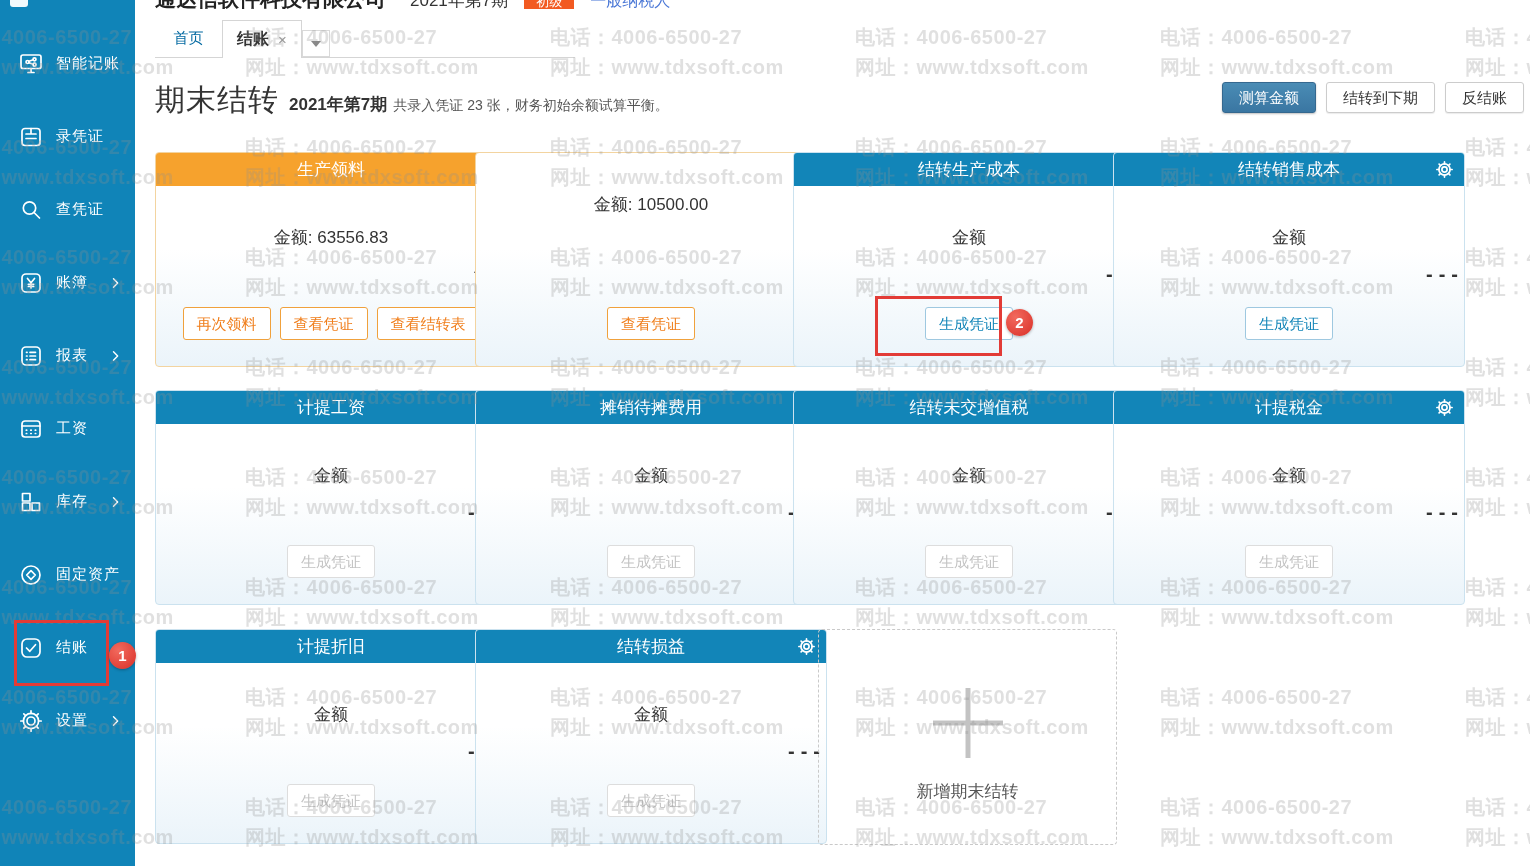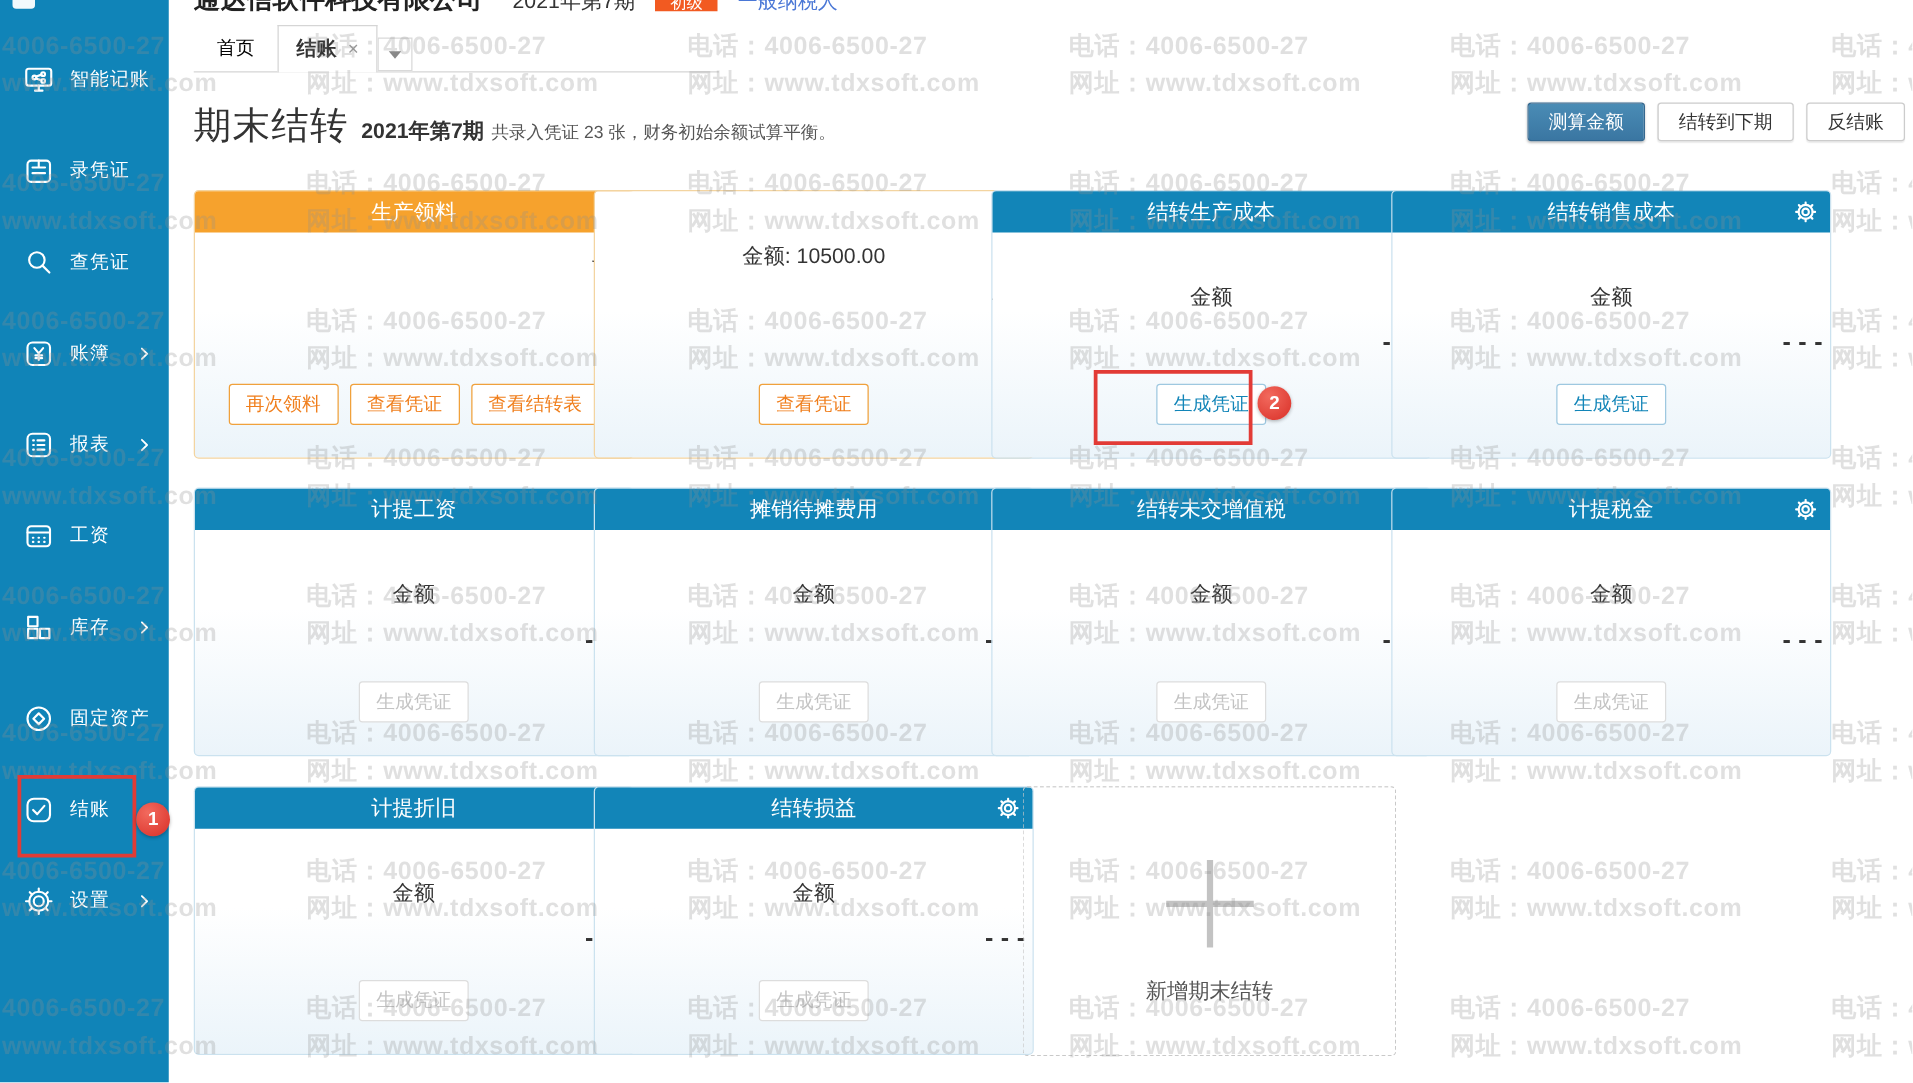--- a/index.html
+++ b/index.html
@@ -23,21 +23,21 @@
   .top-strip{position:absolute;left:155px;top:0;width:900px;height:9px;overflow:hidden;z-index:4;}
   .top-strip-inner{display:flex;align-items:baseline;gap:16px;margin-top:-15px;}
   .ts-company{font-size:21px;font-weight:bold;color:#222;white-space:nowrap;}
   .ts-period{font-size:17px;color:#333;margin-left:8px;white-space:nowrap;}
   .ts-badge{background:#f25a21;color:#fff;font-size:13px;padding:3px 12px;border-radius:2px;white-space:nowrap;}
   .ts-tax{color:#4a77d6;font-size:16px;white-space:nowrap;}
 
   
   .tabbar{position:absolute;left:155px;top:20px;width:420px;height:37px;border-bottom:1px solid #d5d5d5;z-index:6;}
   .tab{position:absolute;top:0;height:37px;display:flex;align-items:center;justify-content:center;cursor:pointer;box-sizing:border-box;}
-  .tab-home{left:0;width:67px;color:#000000;font-size:15px;}
+  .tab-home{left:0;width:67px;color:#0369a1;font-size:15px;}
   .tab-active{left:67px;width:80px;background:#fff;border:1px solid #d5d5d5;border-bottom:none;height:38px;font-size:16px;font-weight:bold;color:#333;z-index:7;}
   .tab-active .close-x{font-weight:normal;color:#999;font-size:15px;margin-left:9px;cursor:pointer;}
   .tab-caret{left:147px;top:10px;width:28px;height:27px;background:#fff;border:1px solid #d9d9d9;box-sizing:border-box;}
   .caret-tri{width:0;height:0;border-left:5px solid transparent;border-right:5px solid transparent;border-top:6px solid #888;}
 
   
   .page-head{position:absolute;left:155px;top:80px;display:flex;align-items:baseline;z-index:6;}
   .page-title{font-size:30px;color:#333;font-weight:500;letter-spacing:1px;}
   .page-period{font-size:17px;font-weight:bold;color:#333;margin-left:10px;}
   .page-summary{font-size:14px;color:#555;margin-left:6px;}
@@ -223,20 +223,21 @@
 
   <div class="card orange" style="left:155px;top:152px;">
     <div class="card-header">
       <span>生产领料</span>
       <svg class="gear white-line" viewBox="0 0 17 17">
           <circle cx="8.5" cy="8.5" r="2.6"></circle>
           <circle cx="8.5" cy="8.5" r="5.6"></circle>
           <path d="M8.5 .9v2M8.5 14.1v2M.9 8.5h2M14.1 8.5h2M3.1 3.1l1.4 1.4M12.5 12.5l1.4 1.4M3.1 13.9l1.4-1.4M12.5 4.5l1.4-1.4"></path>
         </svg>
     </div>
+    <div class="line1">金额: 63556.83</div>
     <div class="line2">记-1</div>
     <div class="card-buttons">
       <button class="cbtn orange-btn">再次领料</button>
       <button class="cbtn orange-btn">查看凭证</button>
       <button class="cbtn orange-btn">查看结转表</button>
     </div>
   </div>
 
   <div class="card orange" style="left:475px;top:152px;">
     <div class="line1">金额: 10500.00</div>

